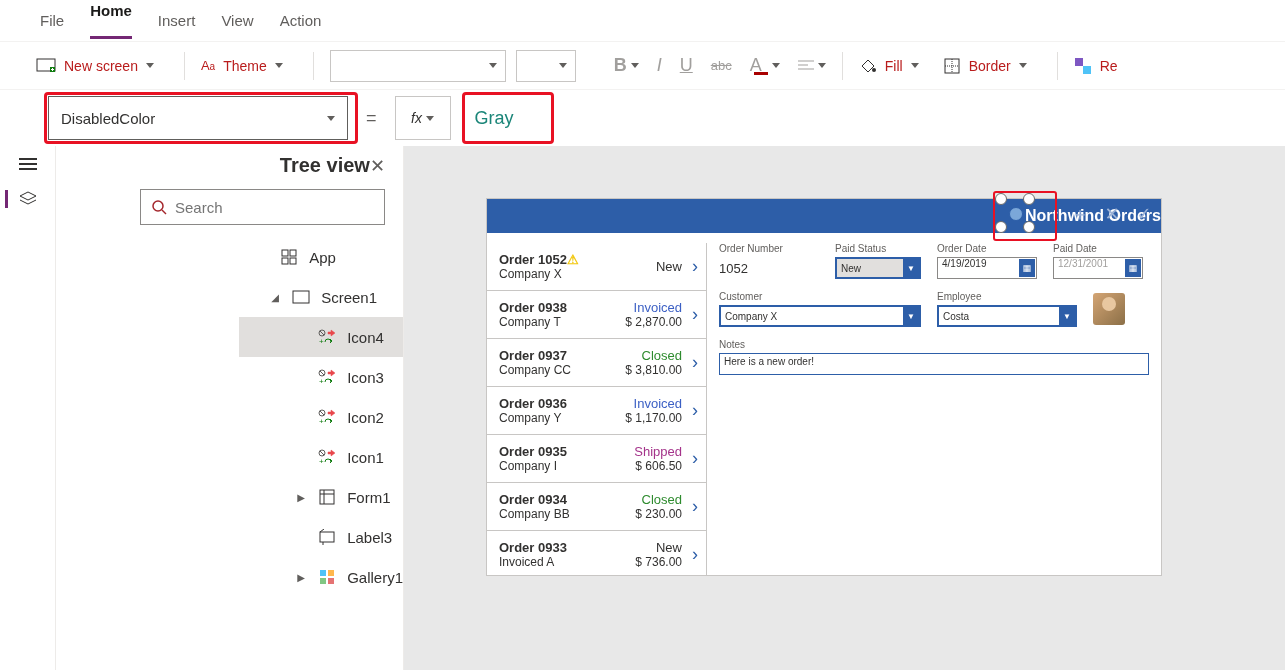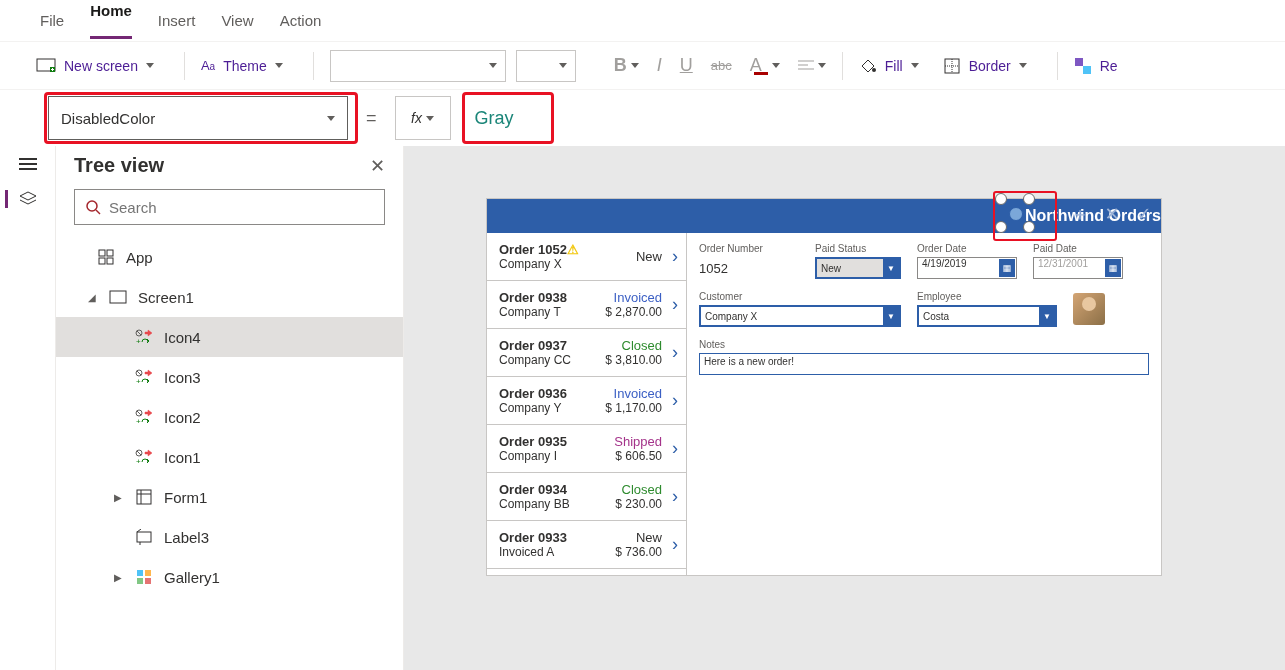--- a/index.html
+++ b/index.html
@@ -5,40 +5,40 @@
 * { box-sizing: border-box; margin: 0; padding: 0; font-family: "Segoe UI", -apple-system, sans-serif; }
 body { width: 1285px; height: 670px; background: #fff; overflow: hidden; font-size: 14px; color: #323130; }
 
 
 .menu-bar { height: 42px; display: flex; align-items: center; padding-left: 40px; gap: 26px; border-bottom: 1px solid #f3f2f1; }
 .menu-bar span { font-size: 15px; color: #605e5c; cursor: pointer; }
 .menu-bar .active { color: #1b1a19; font-weight: 600; border-bottom: 3px solid #742774; padding-bottom: 17px; }
 
 
 .toolbar { height: 48px; display: flex; align-items: center; padding-left: 36px; gap: 10px; border-bottom: 1px solid #f3f2f1; }
-.tb-btn { display: flex; align-items: center; gap: 8px; font-size: 14px; color: #4c1d95; cursor: pointer; padding-right: 14px; }
+.tb-btn { display: flex; align-items: center; gap: 8px; font-size: 14px; color: #b91c1c; cursor: pointer; padding-right: 14px; }
 .sep { width: 1px; height: 28px; background: #e1dfdd; margin: 0 6px; }
 .dropdown { width: 176px; height: 32px; border: 1px solid #c8c6c4; display:flex; align-items:center; justify-content:flex-end; padding: 0 8px;}
 .dropdown.small { width: 60px; }
 .font-group { display:flex; gap:18px; align-items:center; margin-left:28px; color:#a19f9d; font-size:18px;}
 .font-group .item { display:flex; align-items:center; gap:4px;}
 
 
 .formula-row { height: 56px; display: flex; align-items: center; padding-left: 36px; gap: 10px; position: relative; margin-left: 12px; }
 .property-dd { width: 300px; height: 44px; border: 1px solid #605e5c; display:flex; align-items:center; justify-content:space-between; padding: 0 12px; font-size: 15px;}
 .red-box1 { position:absolute; left:32px; top:2px; width:314px; height:52px; border:3px solid #e81123; border-radius:4px; pointer-events:none;}
 .red-box2 { position:absolute; left:450px; top:2px; width:92px; height:52px; border:3px solid #e81123; border-radius:4px; pointer-events:none;}
 .eq { margin: 0 8px; font-size: 18px; color:#605e5c;}
 .fx { width:56px; height:44px; border:1px solid #c8c6c4; display:flex; align-items:center; justify-content:center; gap:4px; font-style:italic;}
 .formula-val { padding-left:14px; font-size:18px; color:#1a8578;}
 
 
 .main { display:flex; height: calc(100% - 146px); }
 .left-rail { width: 56px; border-right:1px solid #edebe9; display:flex; flex-direction:column; align-items:center; padding-top:12px; gap:20px;}
-.tree { width: 348px; border-right:1px solid #edebe9; display:flex; flex-direction:column;}
+.tree { width: 348px; border-right:1px solid #edebe9; display:flex; flex-direction:column;align-items:flex-end;}
 .tree-header { display:flex; align-items:center; justify-content:space-between; padding: 8px 18px 12px 18px;}
 .tree-header h2 { font-size:20px; font-weight:600;}
 .search-box { margin:0 18px 12px 18px; height:36px; border:1px solid #8a8886; display:flex; align-items:center; padding:0 10px; gap:8px;}
 .search-box input { border:none; outline:none; flex:1; font-size:15px;}
 .tree-list { flex:1;}
 .tree-item { display:flex; align-items:center; height:40px; padding-left:20px; gap:10px; font-size:15px; cursor:pointer;}
 .tree-item.level1 { padding-left:32px;}
 .tree-item.level2 { padding-left:58px;}
 .tree-item.selected { background:#e1dfdd;}
 .caret { width:10px; font-size:10px; color:#605e5c;}
@@ -52,21 +52,21 @@
 .header-icons { position:absolute; right:6px; top:4px; display:flex; gap:10px; align-items:center;}
 .header-icons .ic { width:22px; height:22px; display:flex; align-items:center; justify-content:center; color:#9db3d6; font-size:18px;}
 .selection-overlay { position:absolute; right:110px; top:-8px; width:48px; height:48px; pointer-events:none;}
 .red-box-sel { position:absolute; border:2px solid #e81123; border-radius:3px; top:-4px; left:-4px; right:-56px; bottom:-4px; width:64px; height:50px;}
 .sel-handles { position:relative; width:36px; height:36px;}
 .h { position:absolute; width:12px; height:12px; background:#fff; border:1px solid #6b6b6b; border-radius:50%;}
 .h.tl{top:-2px;left:-2px}.h.tr{top:-2px;right:-2px}.h.bl{bottom:-2px;left:-2px}.h.br{bottom:-2px;right:-2px}
 .h.center{top:12px;left:12px; background:#7ba7d9; border:1px solid #2d5ea8; width:14px;height:14px;}
 
 .app-body { display:flex; height:calc(100% - 34px);}
-.order-list { width:200px; border-right:1px solid #c8c6c4; overflow:hidden;}
+.order-list { width:220px; border-right:1px solid #c8c6c4; overflow:hidden;margin-top:10px;}
 .order-row { height:48px; border-bottom:1px solid #c8c6c4; display:flex; align-items:center; padding:6px 8px 6px 12px; gap:4px; position:relative;}
 .o-left { flex:1; display:flex; flex-direction:column; font-size:13px;}
 .o-title { font-weight:700;}
 .o-company { font-size:12px; color:#323130;}
 .o-right { text-align:right; display:flex; flex-direction:column; font-size:12px; min-width:62px;}
 .o-status { font-size:13px;}
 .o-chevron { color:#2d5ea8; font-size:18px; padding-left:6px;}
 .status-New{color:#323130;} .status-Invoiced{color:#3b5fc4;} .status-Closed{color:#2e8b2e;} .status-Shipped{color:#a4338a;}
 
 .detail { flex:1; padding:10px 12px; font-size:11px;}

